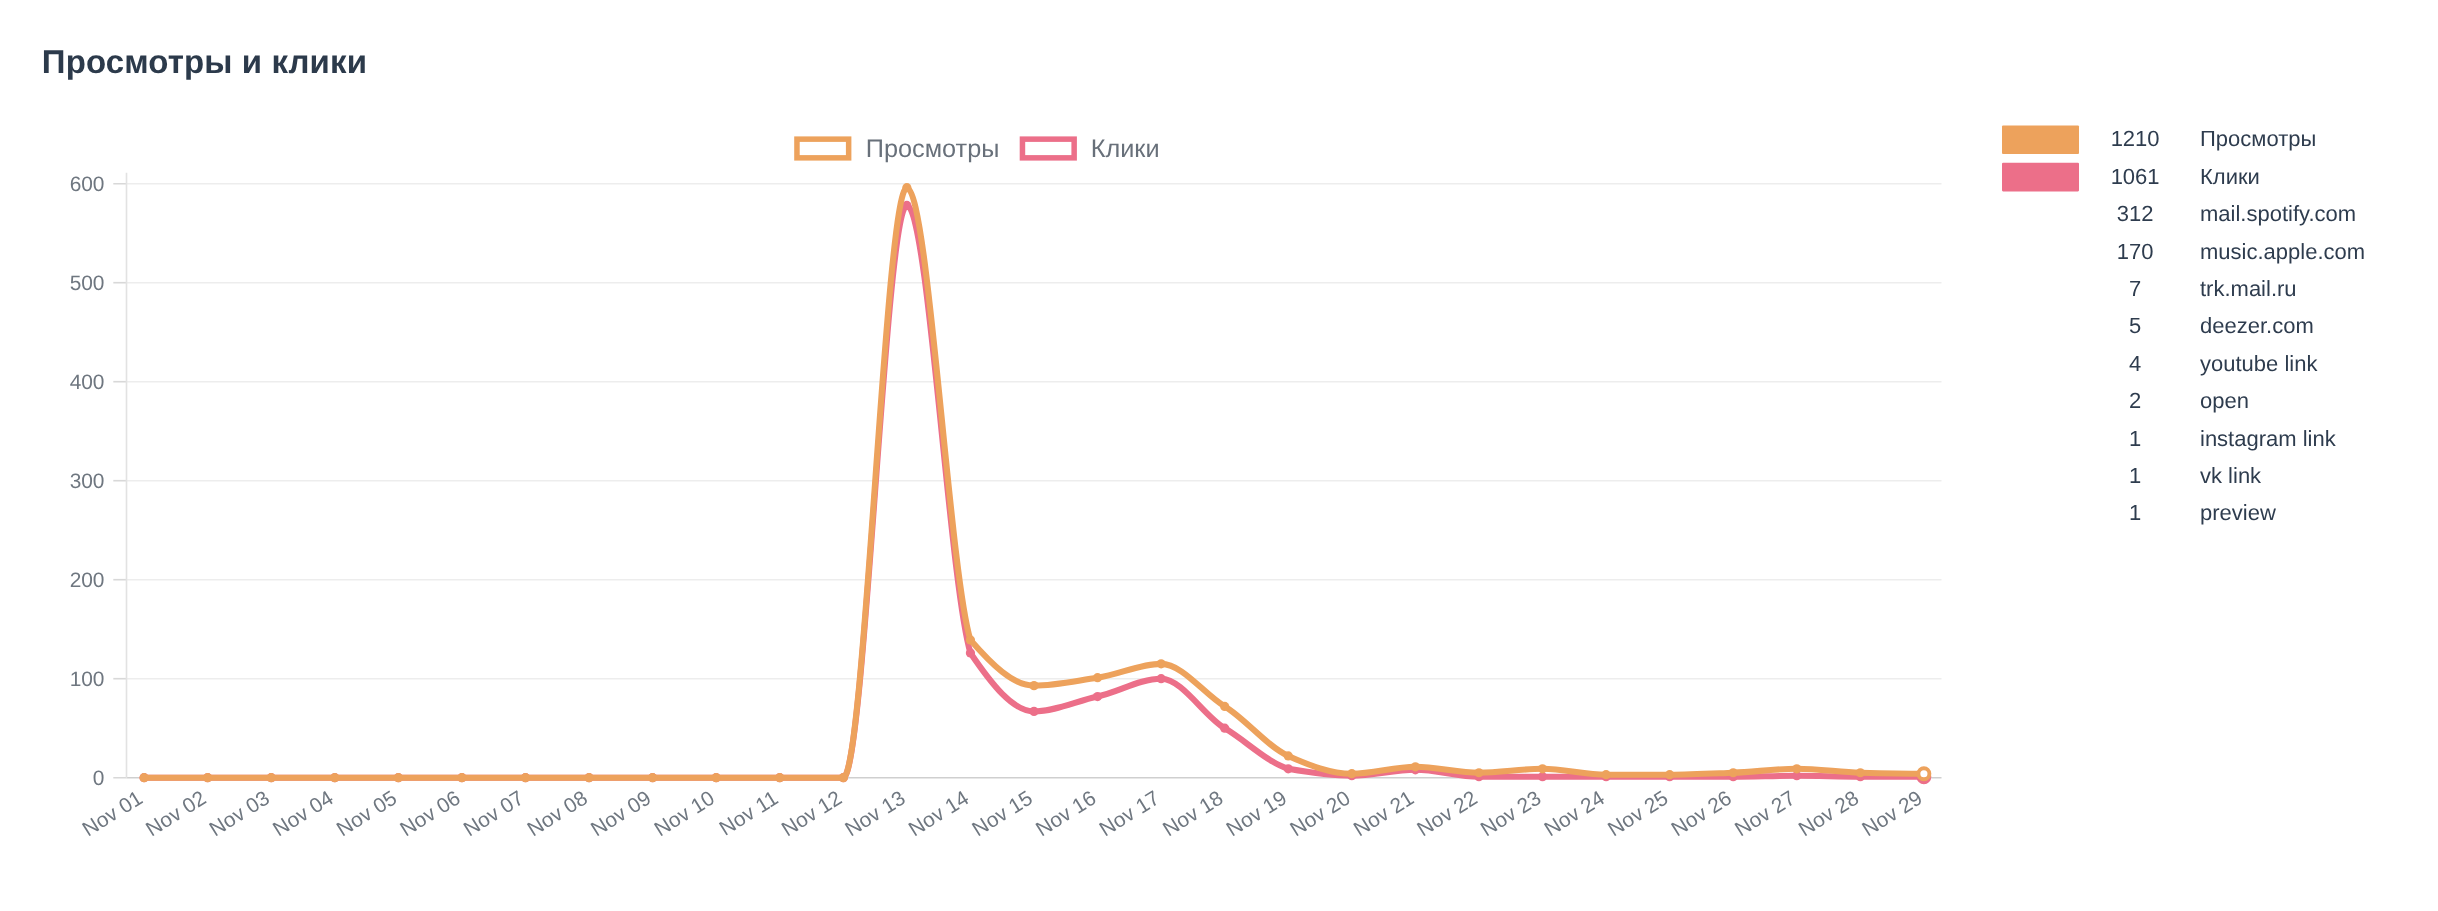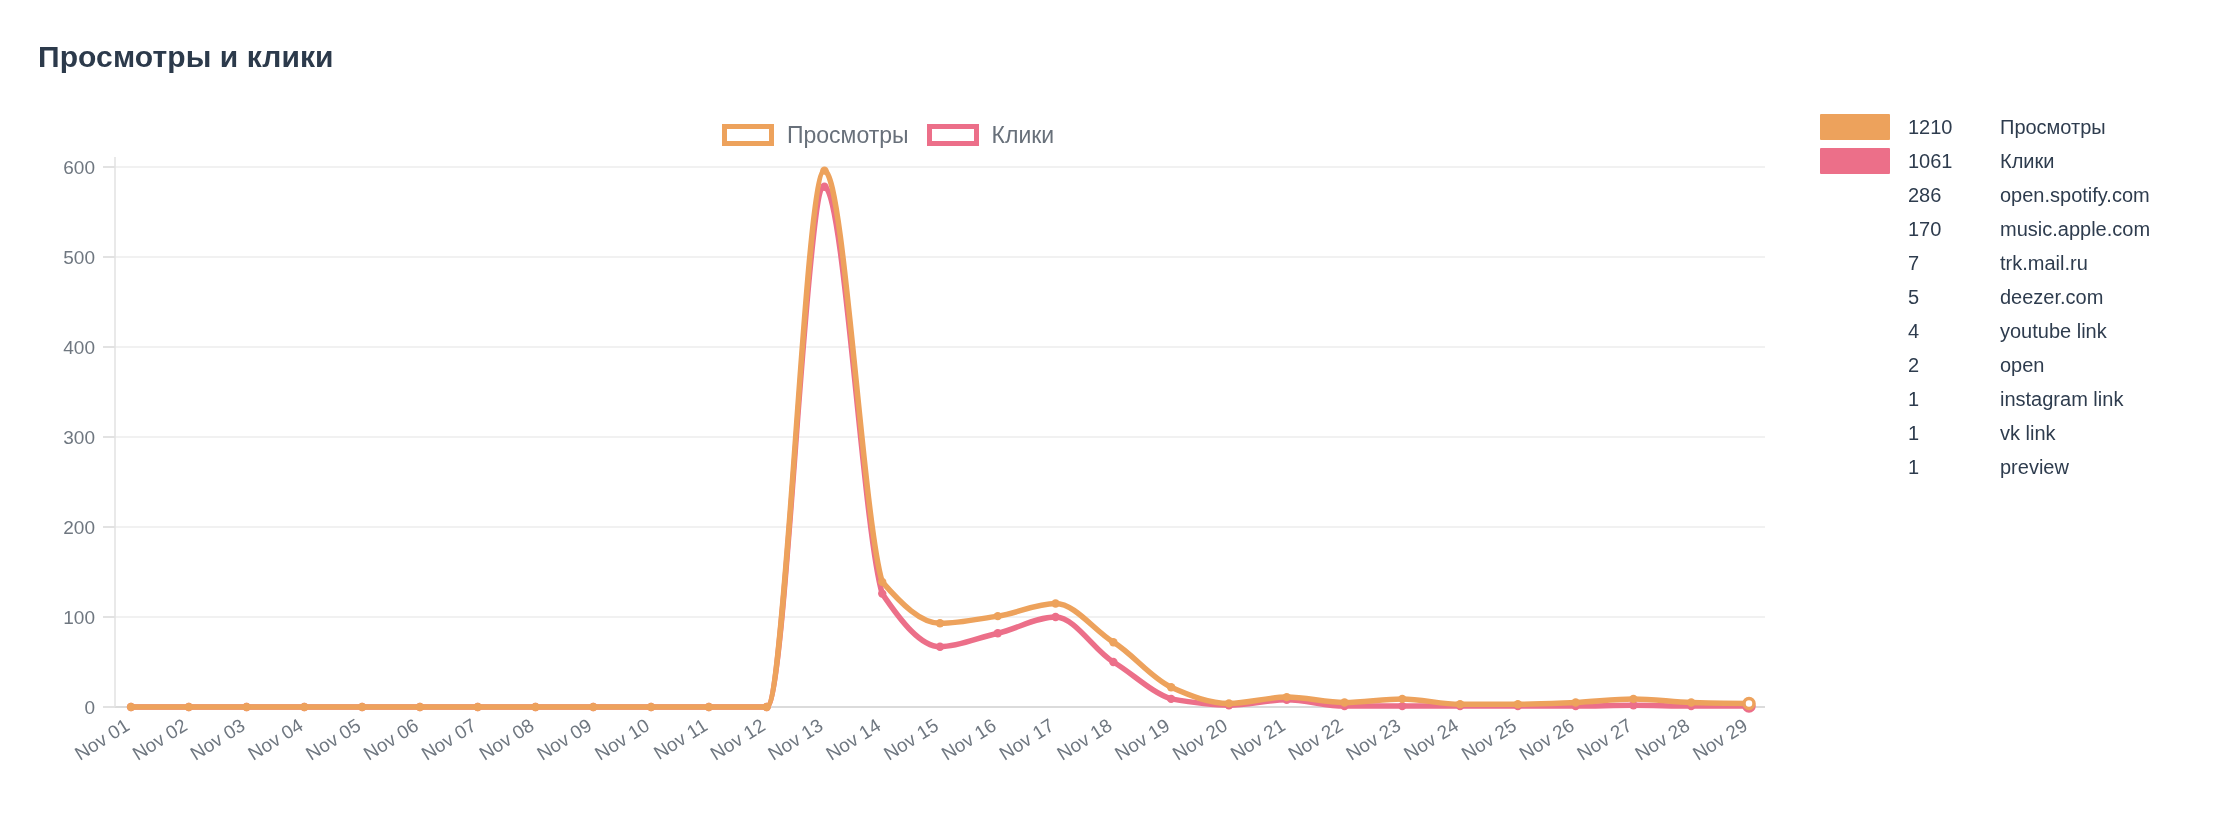--- a/index.html
+++ b/index.html
@@ -89,21 +89,21 @@
     flex: 0 0 88px;
   }
   .legend-swatch {
     width: 70px;
     height: 26px;
     border-radius: 1px;
   }
   .legend-value {
     width: 66px;
     flex: 0 0 66px;
-    text-align: left;
+    text-align: center;
     font-size: 20px;
     color: #2e3c4e;
     white-space: nowrap;
   }
   .legend-name {
     padding-left: 26px;
     font-size: 20px;
     color: #2e3c4e;
     white-space: nowrap;
   }
@@ -270,22 +270,22 @@
       </div>
       <div class="legend-row">
         <div class="legend-swatch-cell">
           <span class="legend-swatch" style="background: rgb(236, 111, 137);"></span>
         </div>
         <div class="legend-value">1061</div>
         <div class="legend-name">Клики</div>
       </div>
       <div class="legend-row">
         <div class="legend-swatch-cell"></div>
-        <div class="legend-value">286</div>
-        <div class="legend-name">open.spotify.com</div>
+        <div class="legend-value">312</div>
+        <div class="legend-name">mail.spotify.com</div>
       </div>
       <div class="legend-row">
         <div class="legend-swatch-cell"></div>
         <div class="legend-value">170</div>
         <div class="legend-name">music.apple.com</div>
       </div>
       <div class="legend-row">
         <div class="legend-swatch-cell"></div>
         <div class="legend-value">7</div>
         <div class="legend-name">trk.mail.ru</div>

